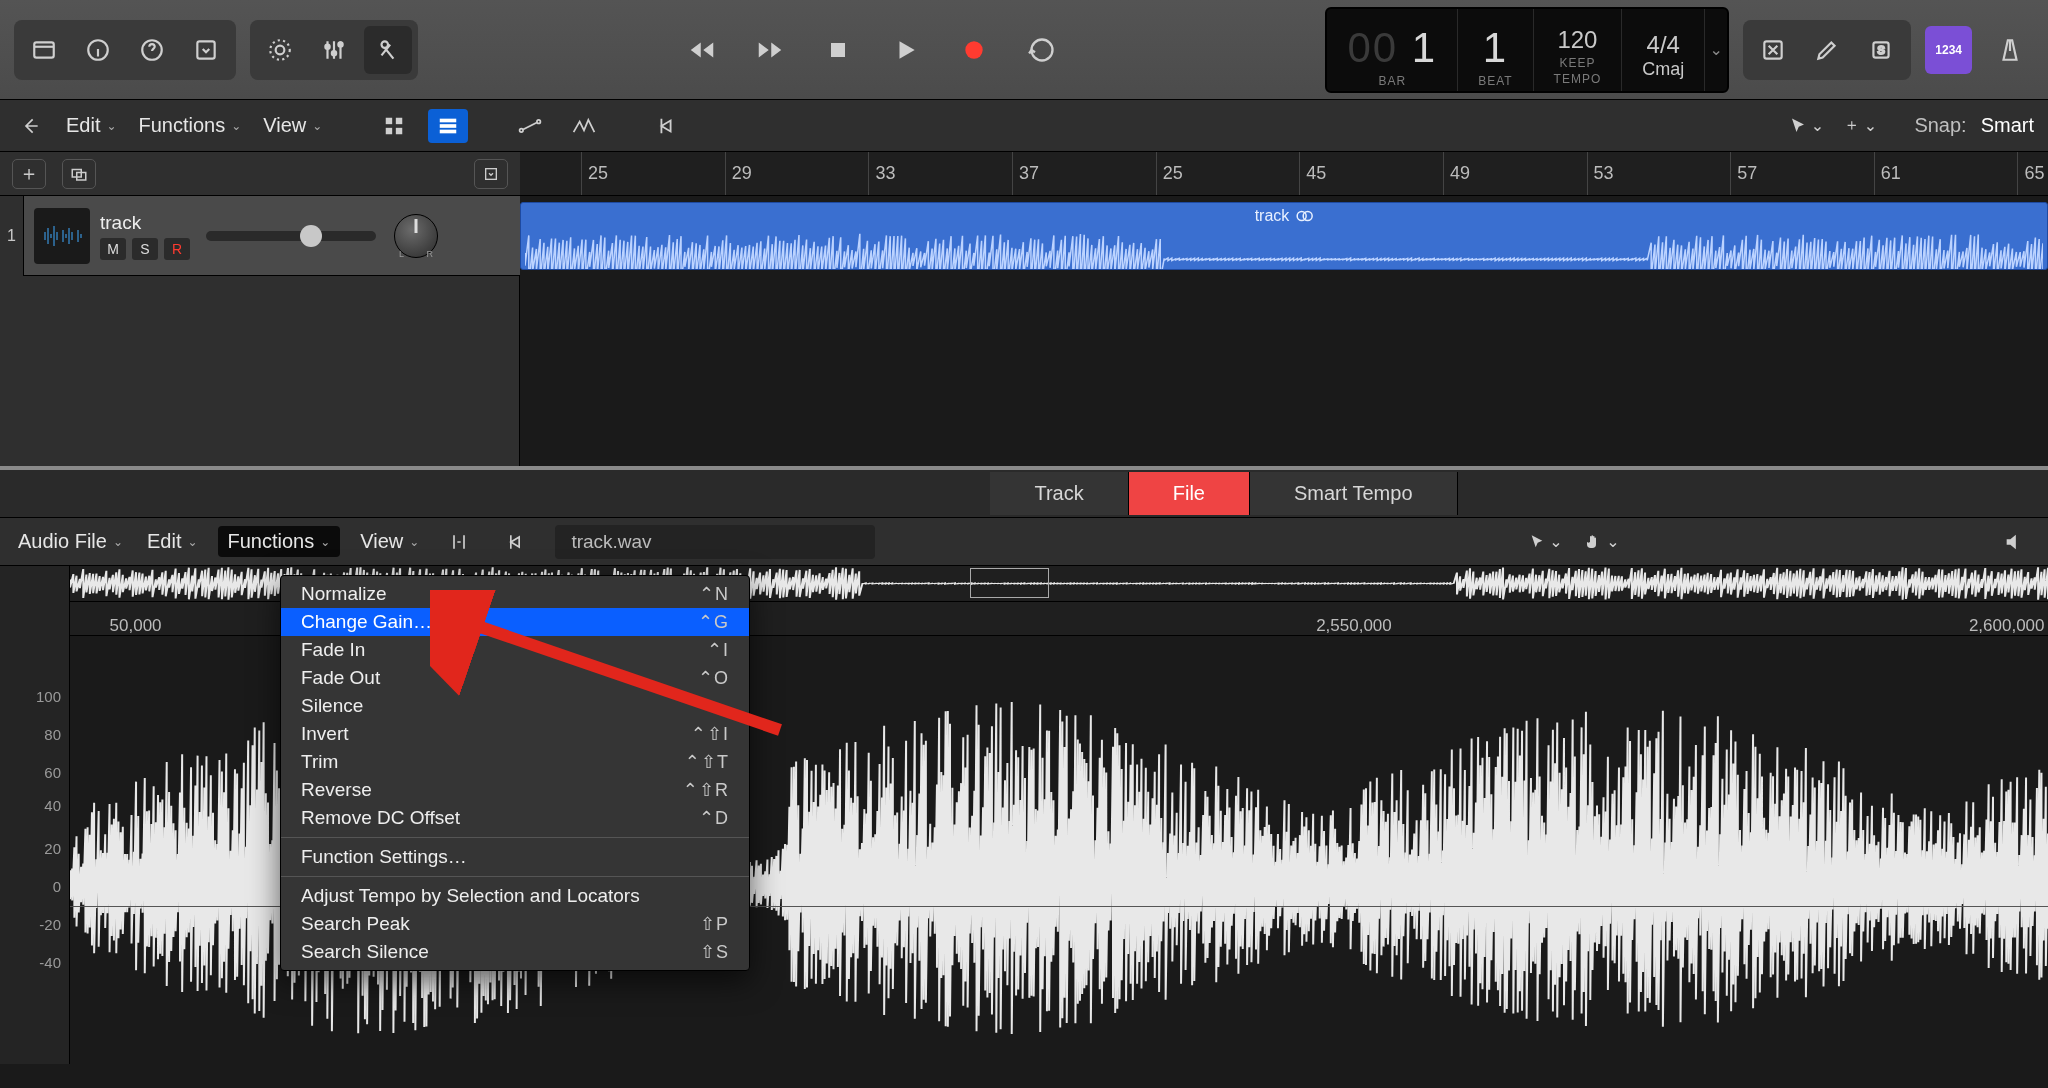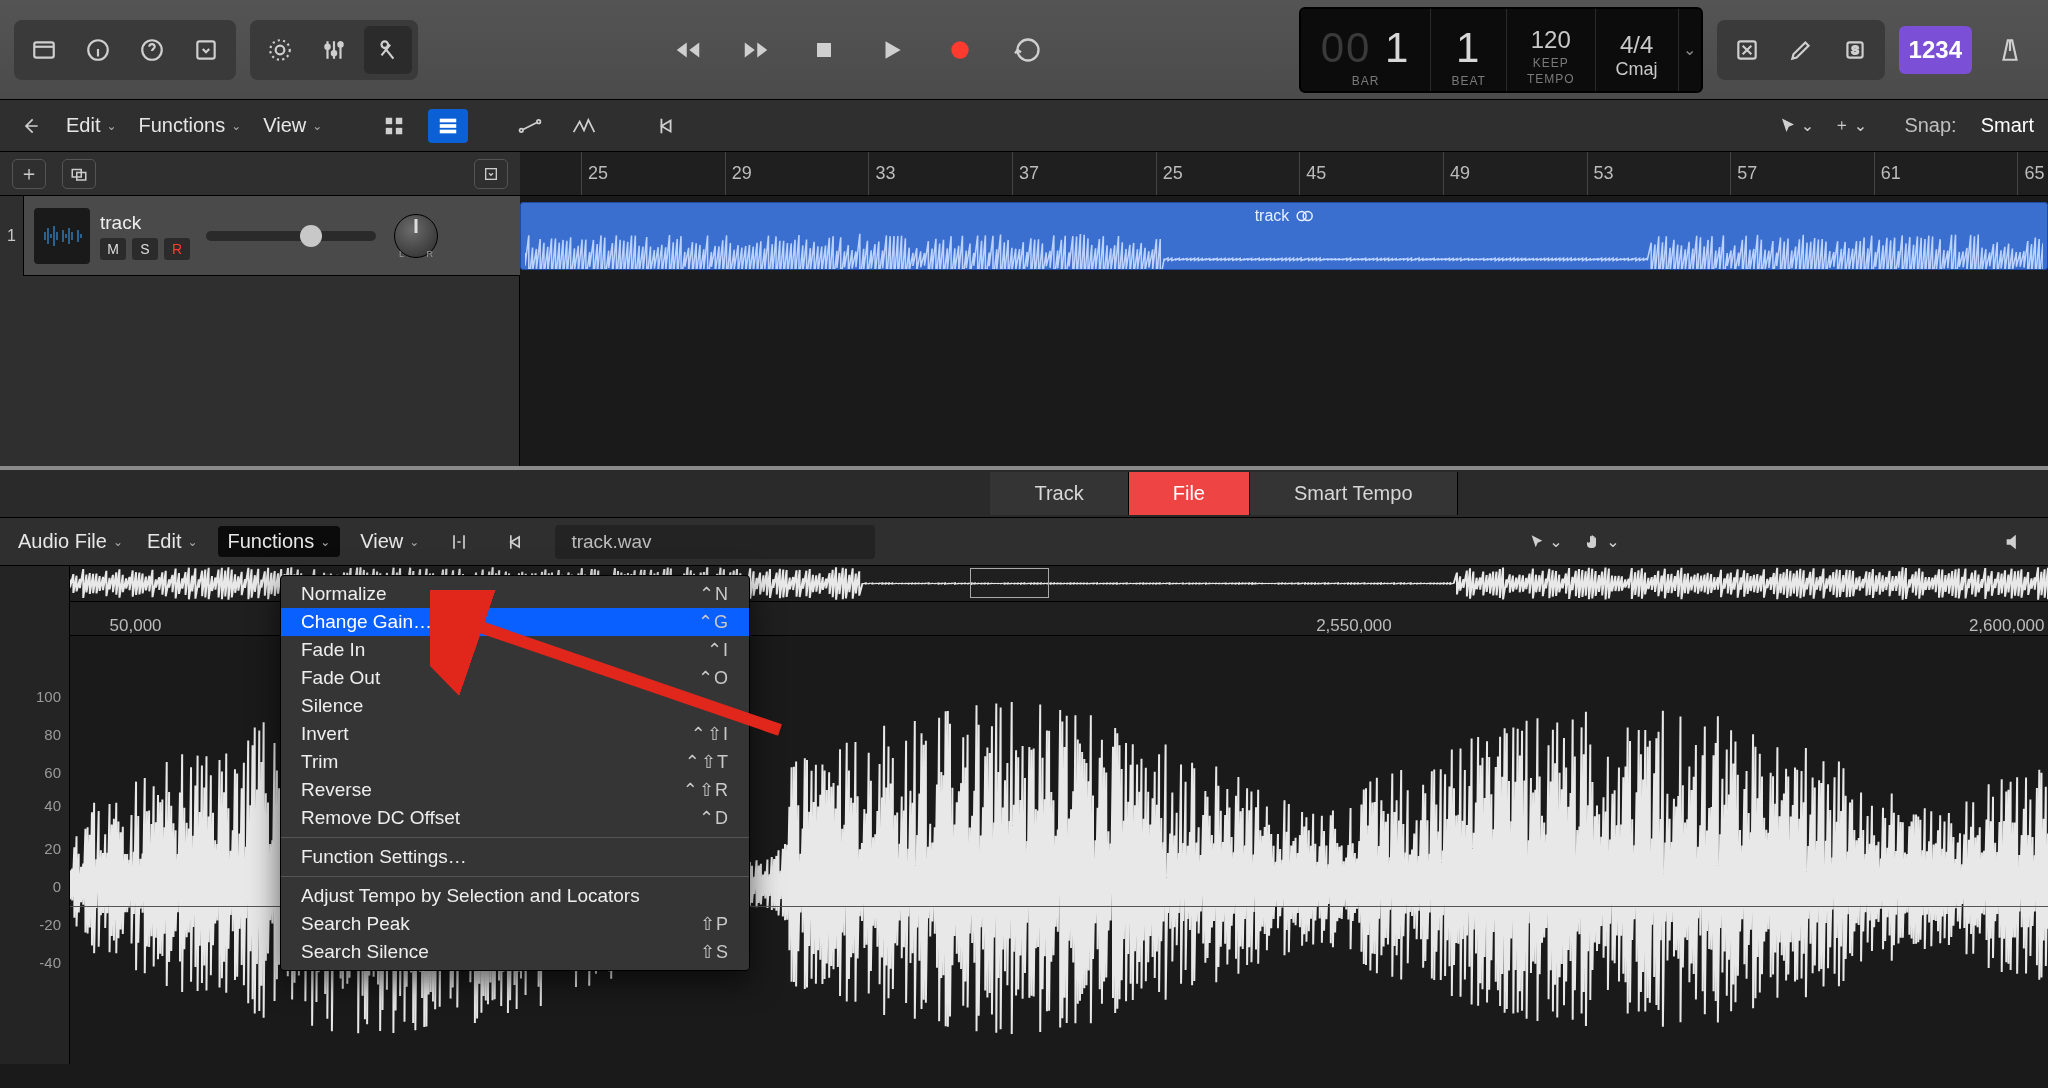--- a/index.html
+++ b/index.html
@@ -19,31 +19,31 @@
 .lcd { display: flex; background: #0c0c0c; border: 2px solid #000; border-radius: 6px; height: 86px; color: #bdbdbd; align-items: stretch; }
 .lcd-cell { padding: 16px 20px 4px 20px; text-align: center; display: flex; flex-direction: column; justify-content: center; border-right: 1px solid #2a2a2a; }
 .lcd-cell:last-child { border-right: none; }
 .lcd-big { font-size: 42px; font-weight: 300; letter-spacing: 2px; color: #d8d8d8; }
 .lcd-big .dim { color: #3a3a3a; }
 .lcd-sm { font-size: 24px; color: #c9c9c9; }
 .lcd-lbl { font-size: 12px; color: #7a7a7a; letter-spacing: 1px; margin-top: 2px; }
 .lcd-chev { width: 22px; display:flex; align-items:center; justify-content:center; color:#888;}
 
 .right-cluster { display: flex; gap: 14px; align-items:center;}
-.badge-1234 { background: #7b4fd6; color: #fff; border-radius: 6px; padding: 8px 10px; font-size: 24px; font-weight: 600; height:48px; display:flex; align-items:center;}
+.badge-1234 { background: #7b4fd6; color: #fff; border-radius: 6px; padding: 8px 10px; font-size: 12px; font-weight: 600; height:48px; display:flex; align-items:center;}
 
 
 .arr-header { height: 52px; background: #2f2f2f; display: flex; align-items: center; padding: 0 14px; gap: 14px; border-bottom:1px solid #000;}
 .menu { color: #e6e6e6; font-size: 20px; padding: 4px 4px; display:flex; align-items:center; gap:6px;}
 .menu .chev { font-size: 12px; color:#aaa;}
 .ah-spacer { flex:1; }
 .view-btn { width: 40px; height: 34px; border-radius:4px; display:flex; align-items:center; justify-content:center; color:#cfcfcf;}
 .view-btn.blue { background:#0b60d6; color:#fff;}
 .snap-label { color:#bfbfbf; font-size:20px; margin-left:20px;}
-.snap-val { color:#fff; font-size:20px; margin-left:10px;}
+.snap-val { color:#fff; font-size:20px; }
 
 
 .trk-row { height: 44px; display:flex; background:#2a2a2a; border-bottom:1px solid #000;}
 .trk-head-top { width: 520px; display:flex; align-items:center; padding:0 12px; gap:16px; background:#2f2f2f;}
 .plus-btn { width:34px; height:30px; border:1px solid #555; border-radius:5px; color:#ccc; display:flex; align-items:center; justify-content:center; font-size:20px;}
 .ruler { flex:1; position:relative; background:#1f1f1f;}
 .tick { position:absolute; top:0; height:100%; border-left:1px solid #444; color:#bcbcbc; font-size:18px; padding-left:6px; display:flex; align-items:center;}
 
 
 .lane-row { display:flex; height:80px; background:#1a1a1a;}

